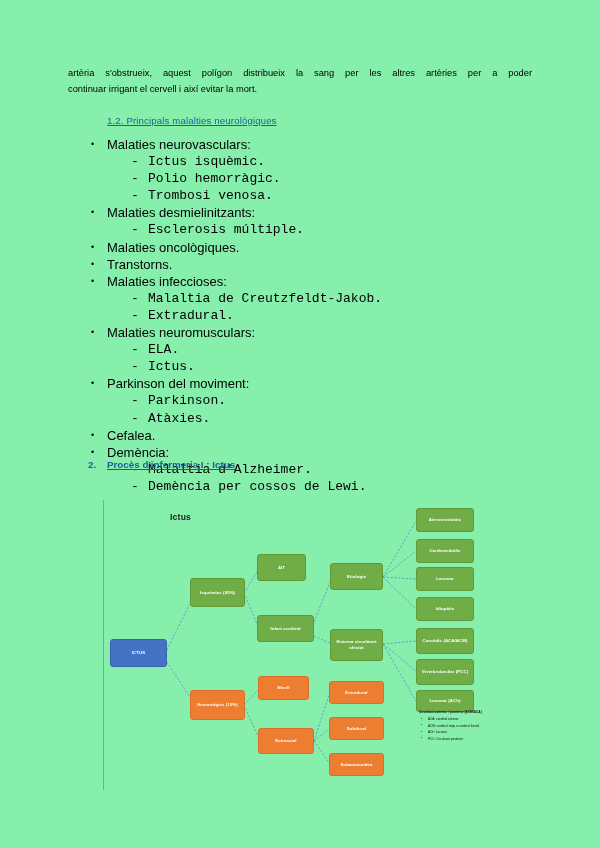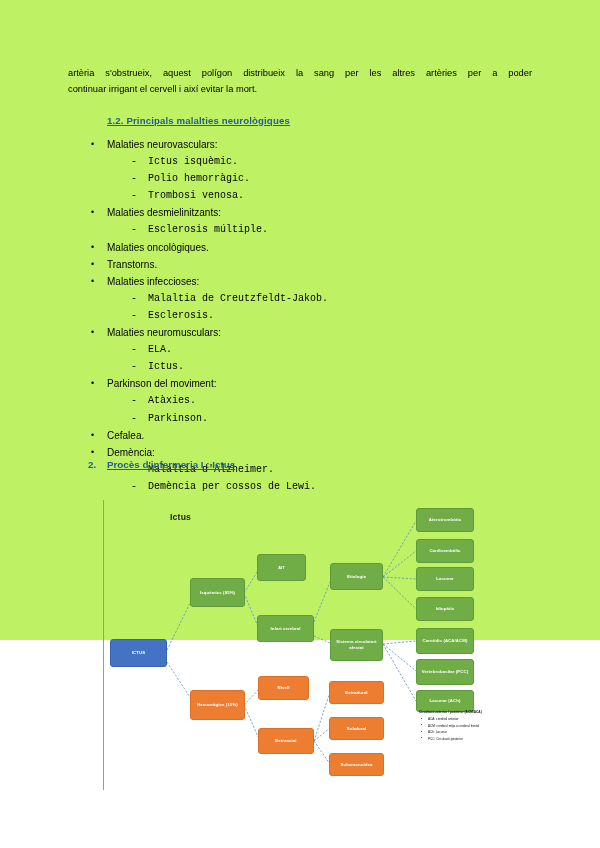--- a/index.html
+++ b/index.html
@@ -13,22 +13,22 @@
     font-family: "Liberation Sans", sans-serif;
     color: #000000;
     overflow: hidden;
     position: relative;
   }
 
   .page {
     position: absolute;
     left: 0; top: 0;
     width: 600px;
-    height: 640px;
-    background: #bef264;
+    height: 848px;
+    background: #86efac;
   }
 
   
   .intro {
     position: absolute;
     left: 68px;
     top: 66px;
     width: 464px;
     font-size: 9.3px;
     line-height: 15.5px;
@@ -37,33 +37,33 @@
   }
   .intro .l1 { display: block; text-align: justify; text-align-last: justify; }
   .intro .l2 { display: block; }
 
   
   .h-sub {
     position: absolute;
     left: 107px;
     top: 115px;
     font-size: 9.6px;
-    font-weight: bold;
+    font-weight: normal;
     color: #1f5c99;
     text-decoration: underline;
     letter-spacing: 0.15px;
   }
 
   
   .list {
     position: absolute;
     left: 88px;
     top: 136px;
     width: 330px;
-    font-size: 10px;
+    font-size: 13px;
     color: #000;
   }
   .li {
     position: relative;
     padding-left: 19px;
     height: 17.1px;
     line-height: 17.1px;
     white-space: nowrap;
   }
   .li::before {
@@ -198,27 +198,27 @@
     <div class="li">Malaties neurovasculars:</div>
     <div class="li2">Ictus isquèmic.</div>
     <div class="li2">Polio hemorràgic.</div>
     <div class="li2">Trombosi venosa.</div>
     <div class="li">Malaties desmielinitzants:</div>
     <div class="li2">Esclerosis múltiple.</div>
     <div class="li">Malaties oncològiques.</div>
     <div class="li">Transtorns.</div>
     <div class="li">Malaties infeccioses:</div>
     <div class="li2">Malaltia de Creutzfeldt-Jakob.</div>
-    <div class="li2">Esclerosis.</div>
+    <div class="li2">Extradural.</div>
     <div class="li">Malaties neuromusculars:</div>
     <div class="li2">ELA.</div>
     <div class="li2">Ictus.</div>
     <div class="li">Parkinson del moviment:</div>
+    <div class="li2">Parkinson.</div>
     <div class="li2">Atàxies.</div>
-    <div class="li2">Parkinson.</div>
     <div class="li">Cefalea.</div>
     <div class="li">Demència:</div>
     <div class="li2">Malaltia d'Alzheimer.</div>
     <div class="li2">Demència per cossos de Lewi.</div>
   </div>
 
   <div class="h-main">
     <span class="num">2.</span><span class="txt">Procès d'infermeria I : Ictus</span>
   </div>
 

